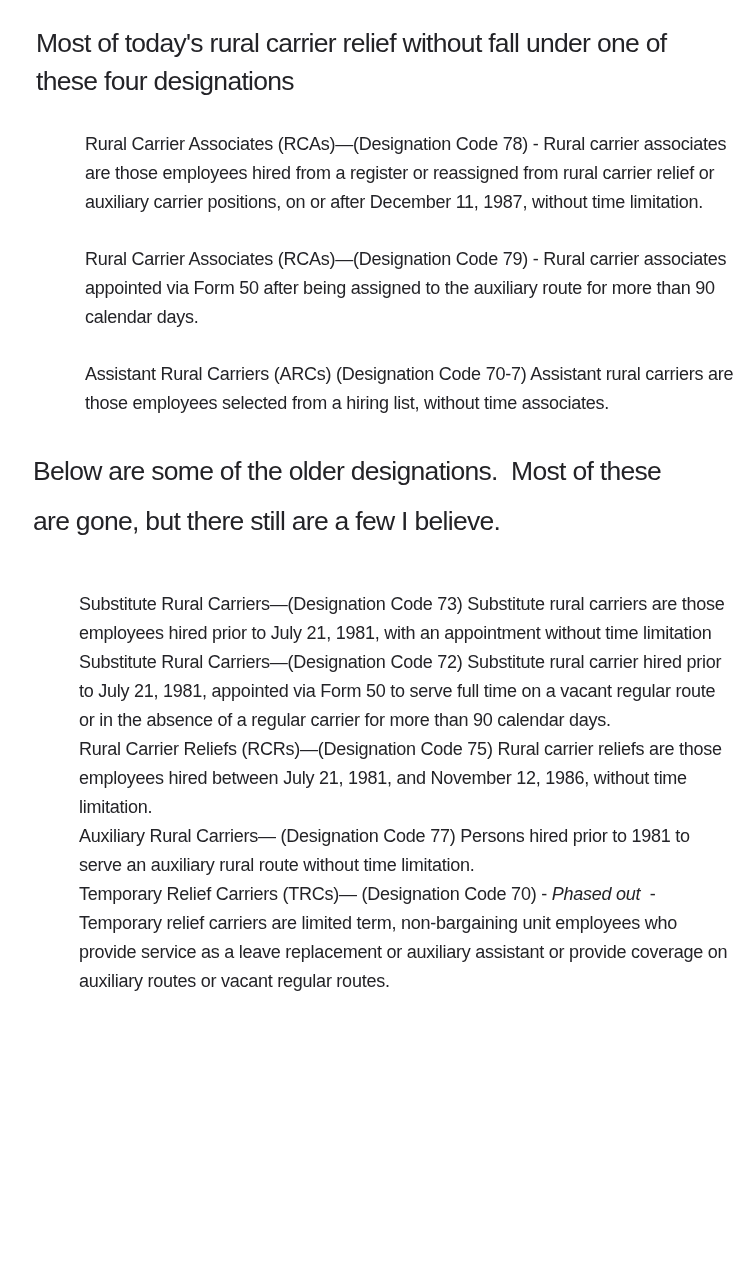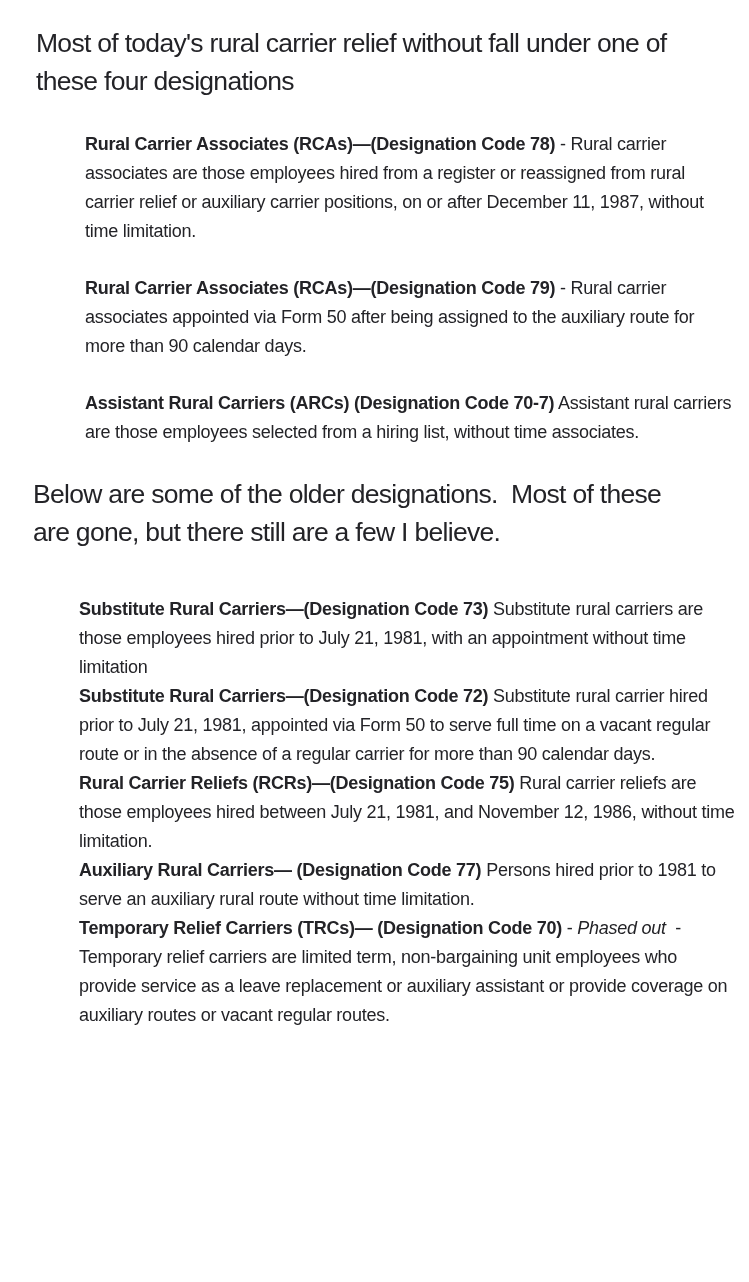--- a/index.html
+++ b/index.html
@@ -21,21 +21,21 @@
     font-size: 26.5px;
     line-height: 38px;
     font-weight: 400;
     letter-spacing: -0.7px;
     margin: 0 0 30px 36px;
     max-width: 690px;
     white-space: pre-wrap;
   }
   h2.doc-heading {
     font-size: 26.5px;
-    line-height: 38px;
+    line-height: 50px;
     font-weight: 400;
     letter-spacing: -0.7px;
     margin: 28px 0 29px 33px;
     max-width: 660px;
     white-space: pre-wrap;
   }
   .indent {
     padding-left: 85px;
     padding-right: 14px;
   }
@@ -48,21 +48,21 @@
     font-size: 18px;
     line-height: 29px;
     letter-spacing: -0.25px;
     margin: 0 0 28px 0;
     white-space: pre-wrap;
   }
   .tight p.body-para {
     margin: 0;
   }
   p.body-para strong {
-    font-weight: 700;
+    font-weight: 400;
   }
   p.body-para em {
     font-style: italic;
   }
 </style>
 </head>
 <body>
 
 <main class="article">
 

